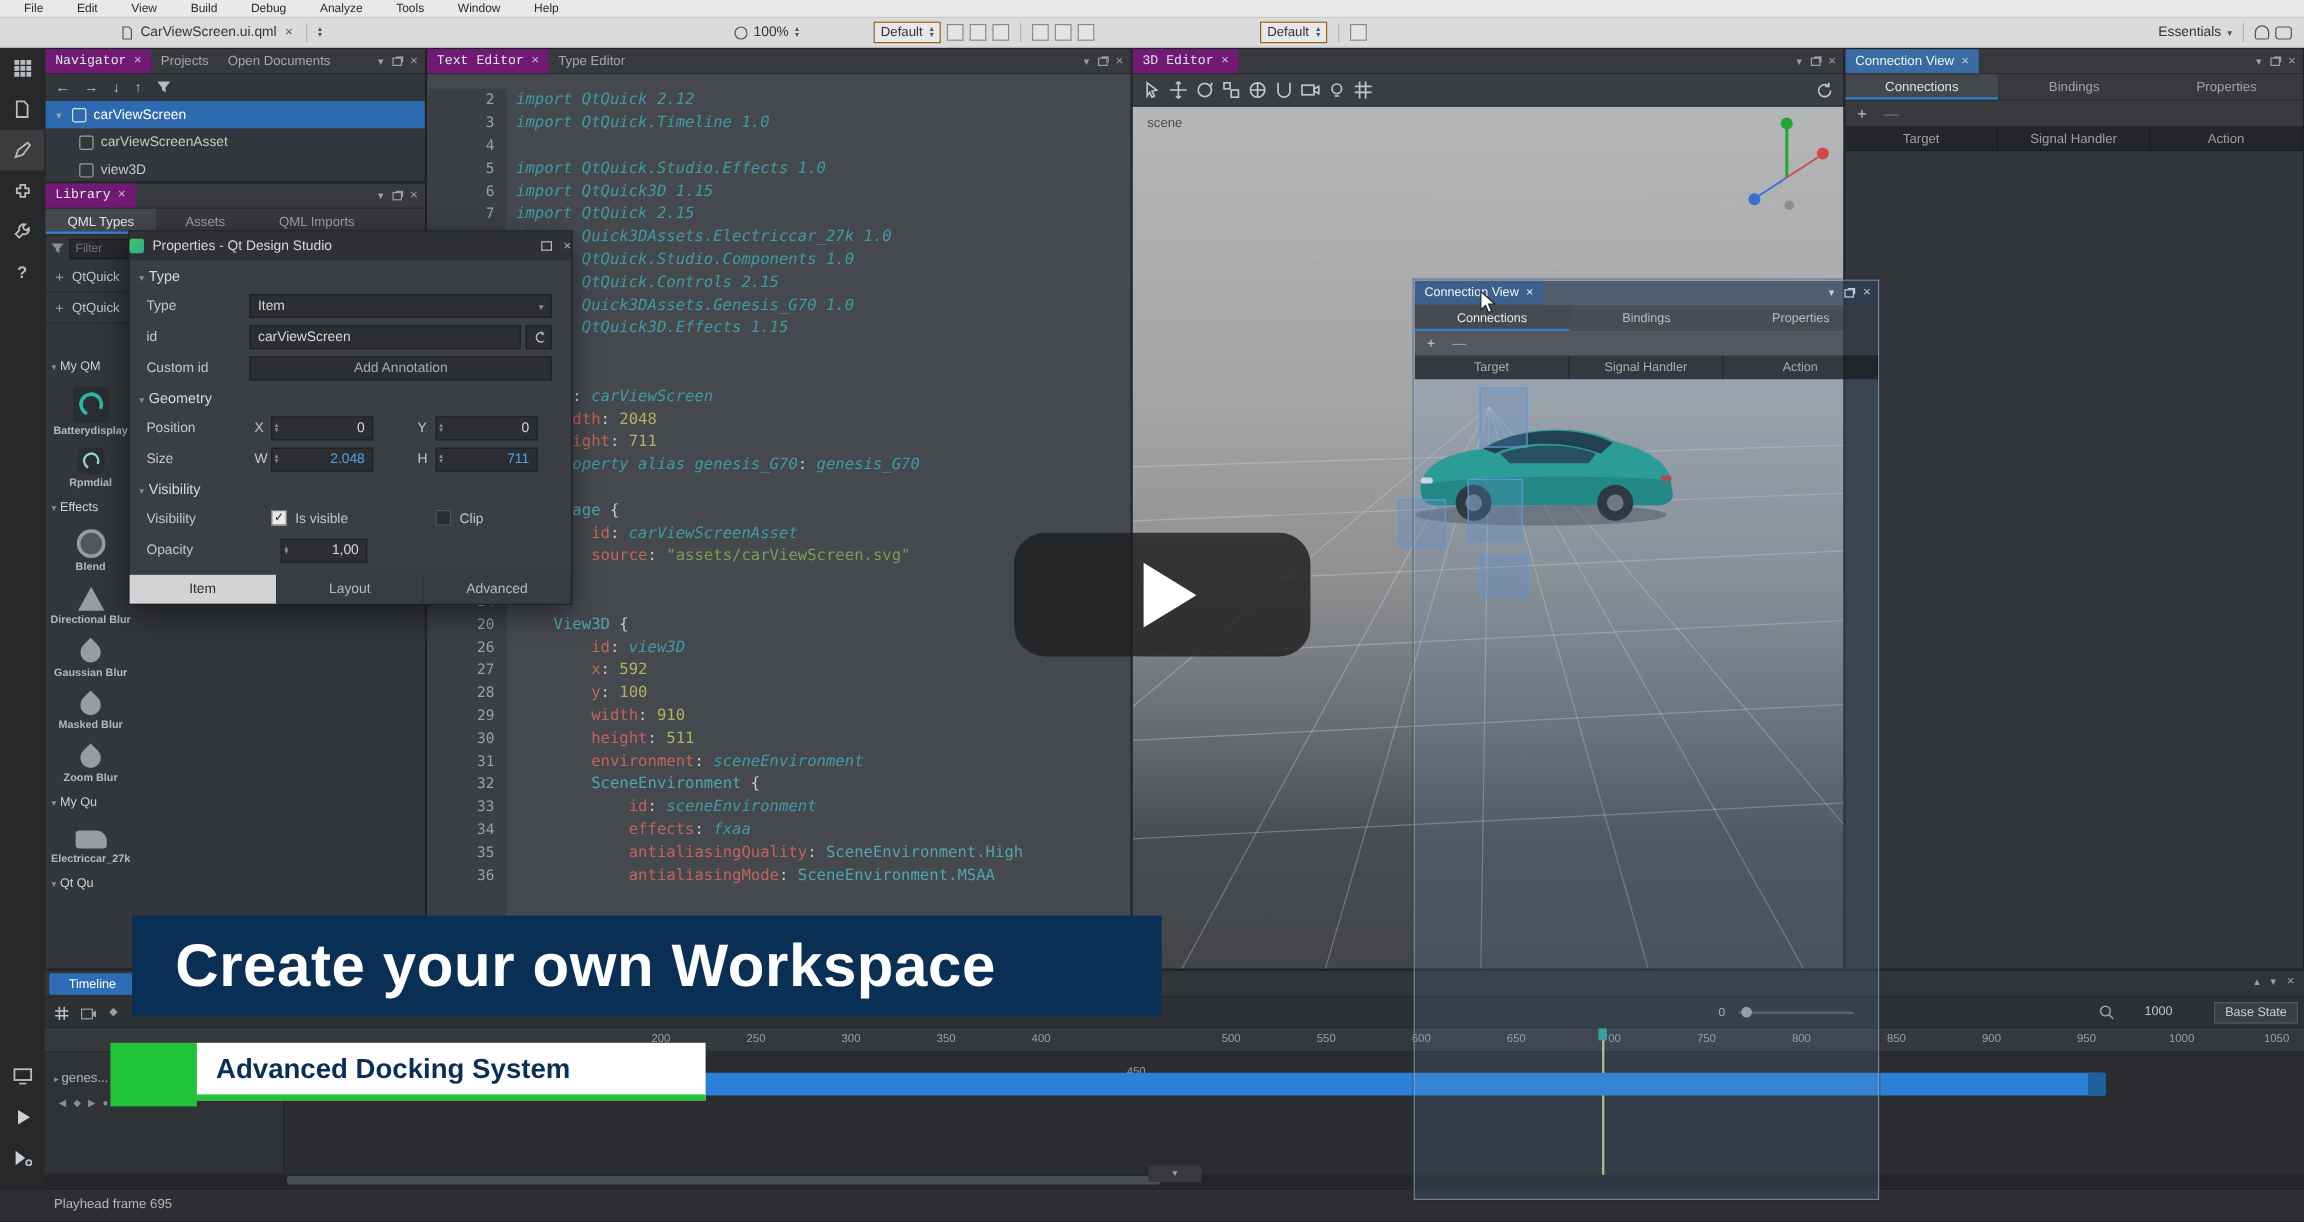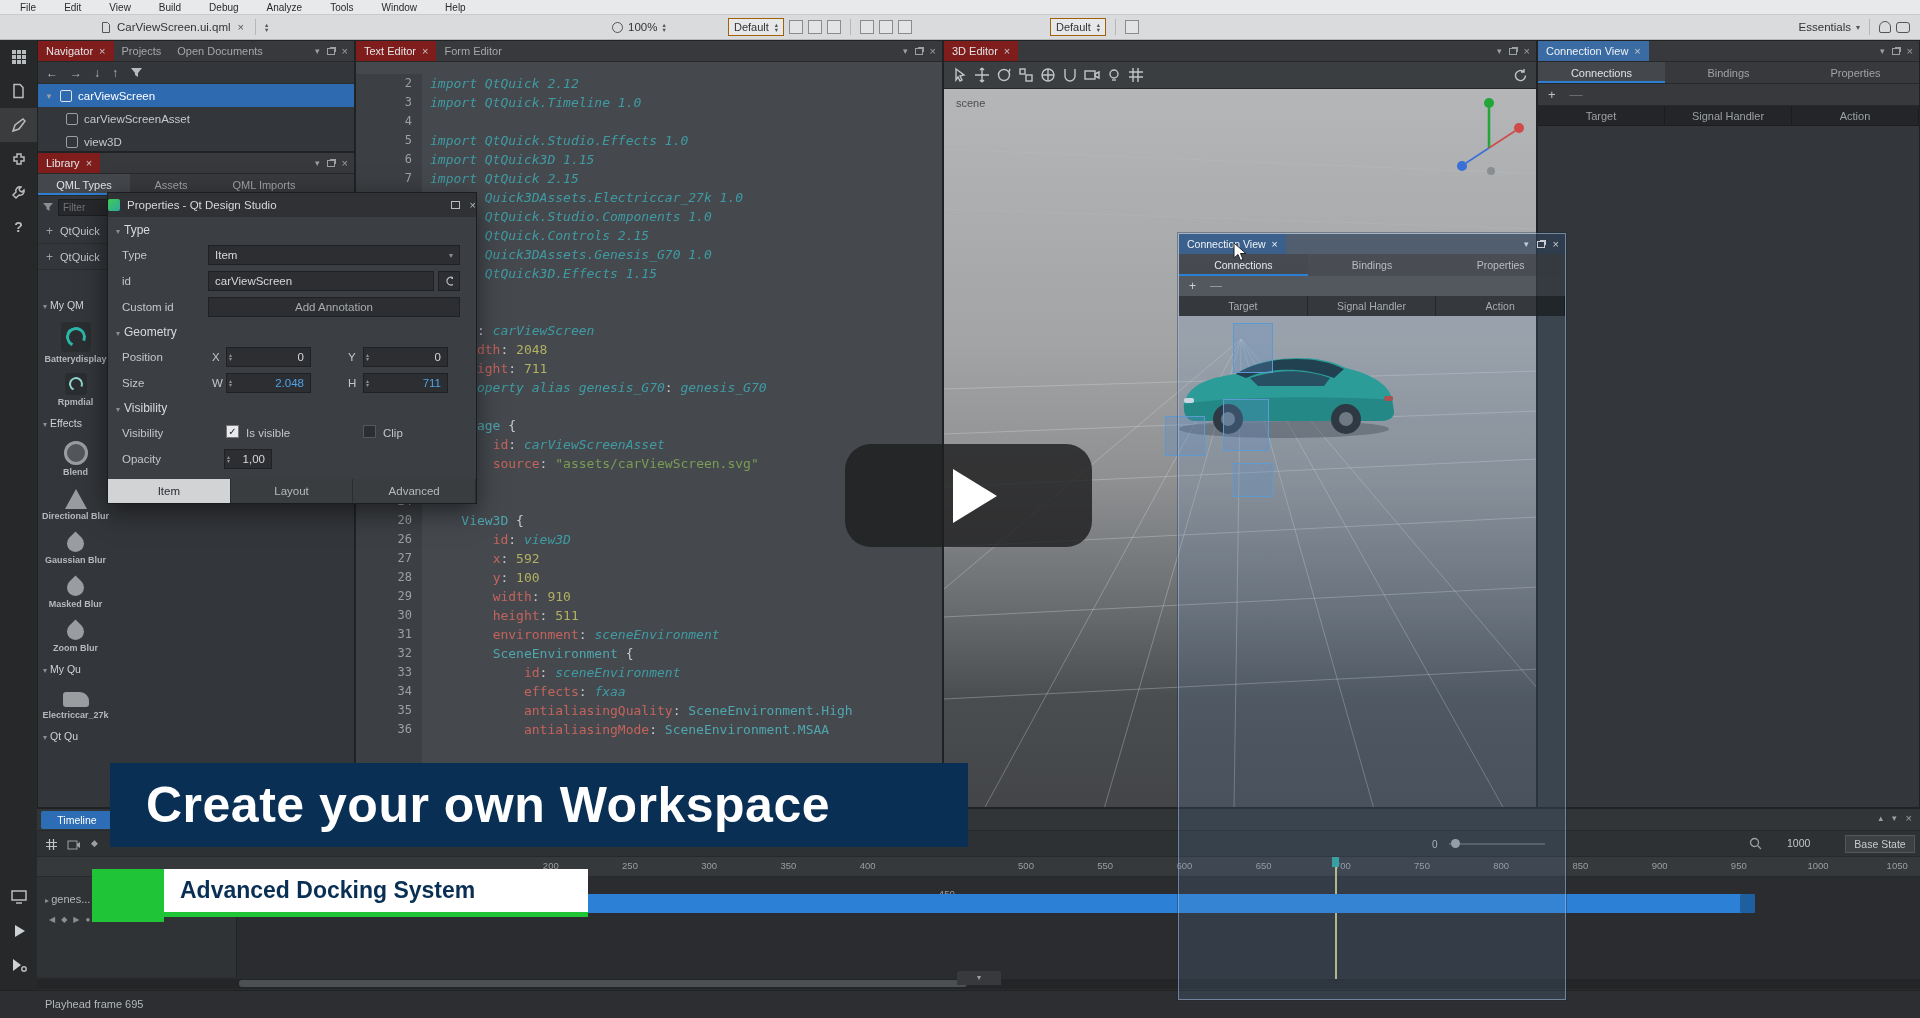--- a/index.html
+++ b/index.html
@@ -25,21 +25,21 @@
   .rail-btn{width:37px;height:34px;display:flex;align-items:center;justify-content:center;}
   .rail-btn.active{background:#3a3c3e;}
   .rail-btn svg{stroke:#b9bcbe;fill:none;stroke-width:1.5;}
   .rail-bottom{position:absolute;left:0;bottom:8px;width:37px;}
   .rail-q{color:#b9bcbe;font-size:14px;font-weight:bold;}
 
   
   .panel{position:absolute;background:#33363a;border:1px solid #202224;}
   .tabbar{height:21px;background:#38393c;display:flex;align-items:stretch;border-bottom:1px solid #26282a;}
   .tab{display:flex;align-items:center;gap:6px;padding:0 8px;font-size:11px;color:#a4a7aa;}
-  .tab.active{background:#7f1d1d;color:#e4e6e8;}
+  .tab.active{background:#701a75;color:#e4e6e8;font-family:Liberation Mono, monospace;}
   .tab.bluetab{background:#3a6ca3;color:#eef2f6;}
   .tab .x{font-size:11px;color:#c5c8cb;}
   .corner{margin-left:auto;display:flex;align-items:center;gap:7px;padding-right:6px;}
   .ci{color:#9da0a3;font-size:9px;}
   .ci-float{width:8px;height:7px;border:1px solid #9da0a3;box-shadow:2px -2px 0 -1px #9da0a3;}
   .subtabs{display:flex;height:22px;background:#37393c;border-bottom:1px solid #26282a;}
   .subtab{display:flex;align-items:center;justify-content:center;font-size:11px;color:#a0a3a6;flex:1;}
   .subtab.active{background:#44474b;color:#e0e2e5;box-shadow:inset 0 -2px 0 #2d7fd4;}
 
   
@@ -407,21 +407,21 @@
       </div>
   </div>
 
   <div class="panel" style="left:355px;top:40px;width:588px;height:768px;">
     <div class="tabbar">
       <div class="tab active">
           <span>Text Editor</span>
           <span class="x">×</span>
         </div>
       <div class="tab">
-          <span>Form Editor</span>
+          <span>Type Editor</span>
         </div>
       <div class="corner">
         <span class="ci">▾</span>
         <span class="ci-float"></span>
         <span class="ci" style="font-size:11px">×</span>
       </div>
     </div>
     <div class="ed-body">
       <div id="gutter">
           <div>2</div>
@@ -733,21 +733,21 @@
         </span>
         <span class="blue">711</span>
       </div>
     <div class="sec" style="top:208px"><span class="ar">▾</span><span>Visibility</span></div>
     <span class="lbl" style="top:234px">Visibility</span>
     <span class="cb on" style="left:118px;top:232px">✓</span>
     <span class="lbl" style="left:138px;top:234px">Is visible</span>
     <span class="cb" style="left:255px;top:232px"></span>
     <span class="lbl" style="left:275px;top:234px">Clip</span>
     <span class="lbl" style="top:260px">Opacity</span>
-    <div class="fld num" style="left:116px;top:256px;width:48px">
+    <div class="fld num" style="left:126px;top:256px;width:72px">
         <span class="spin">
           <span>▴</span>
           <span>▾</span>
         </span>
         <span>1,00</span>
       </div>
     <div class="dlg-tabs">
       <div class="dlg-tab active">Item</div>
       <div class="dlg-tab">Layout</div>
       <div class="dlg-tab">Advanced</div>

